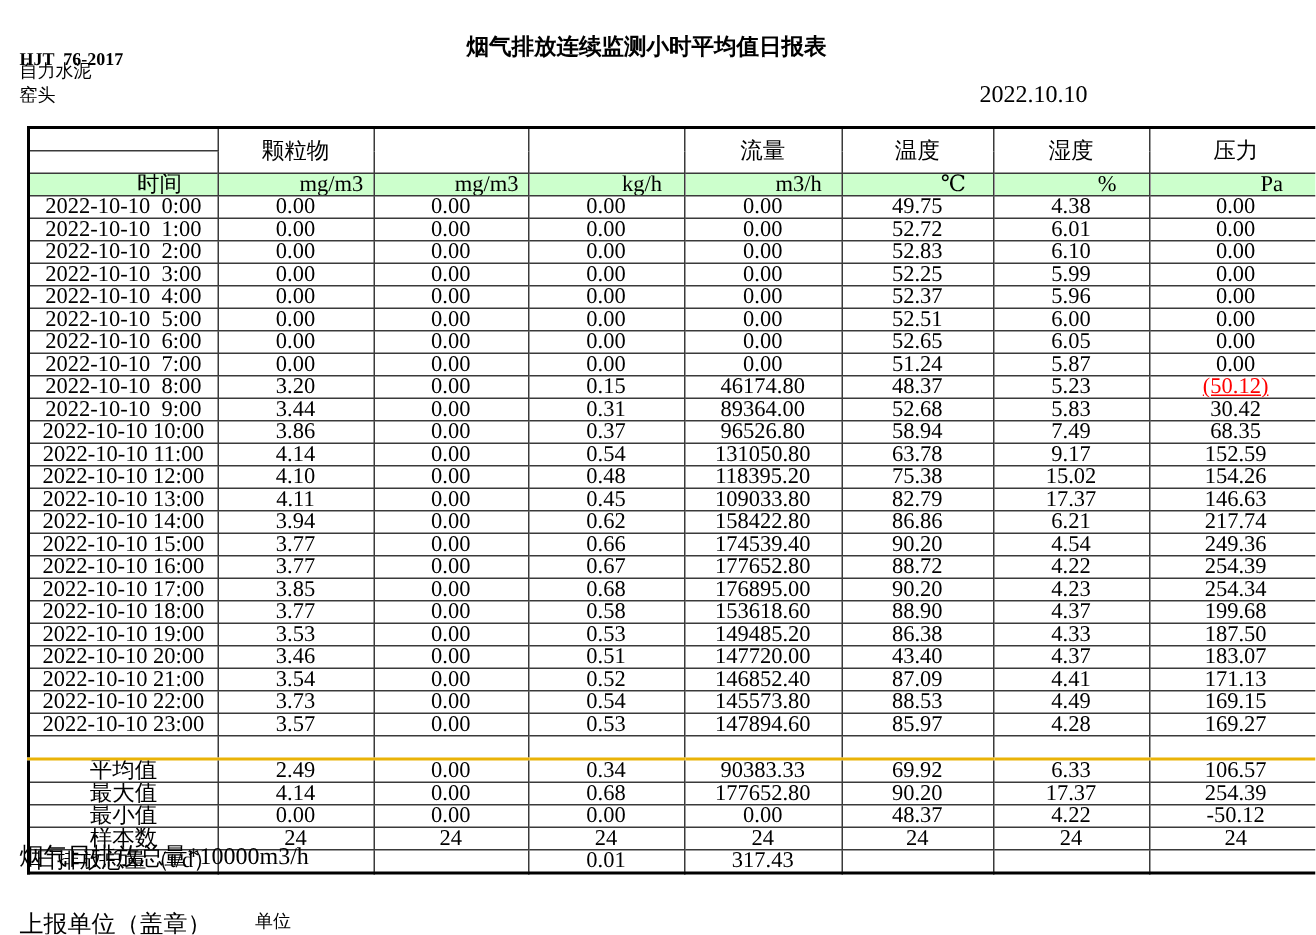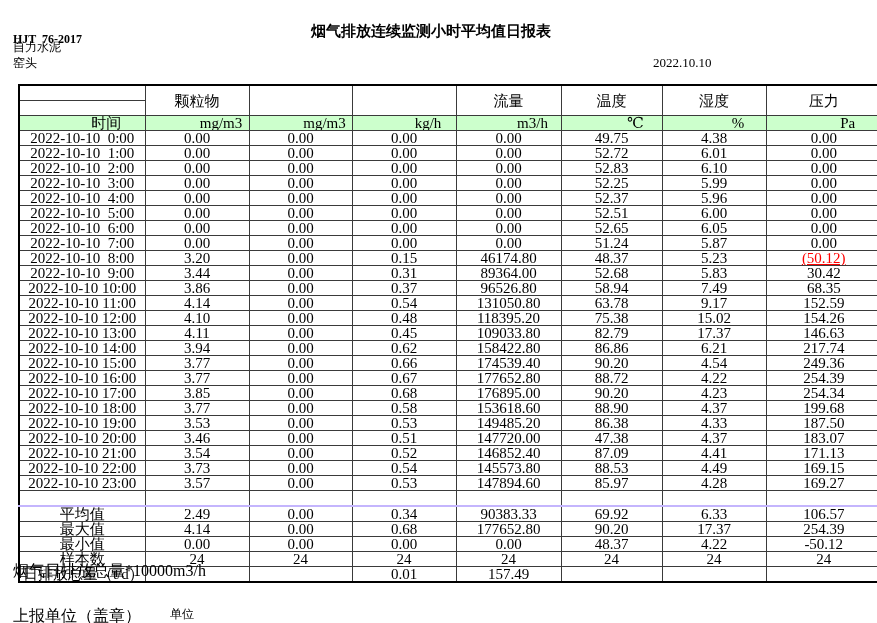--- a/index.html
+++ b/index.html
@@ -4,34 +4,34 @@
 <style>
   html,body { margin:0; padding:0; background:#fff; }
   .page {
     position:relative; width:877px; height:623px; background:#fff;
     font-family:"Liberation Serif","DejaVu Serif",serif; color:#000; overflow:hidden;
   }
   .std-code { position:absolute; left:13px; top:4px; font-weight:bold; font-size:12px; white-space:pre;margin-top:28px; }
   .title    { position:absolute; left:0; top:22px; width:862px; text-align:center; font-weight:bold; font-size:15px;font-family:Liberation Mono, monospace; }
   .company  { position:absolute; left:13px; top:39px; font-weight:normal; font-size:12px; }
   .station  { position:absolute; left:13px; top:55px; font-weight:normal; font-size:12px; }
-  .date     { position:absolute; left:653px; top:55px; font-size:13px;text-align:right; }
+  .date     { position:absolute; left:653px; top:55px; font-size:16px;text-align:right; }
 
   .report-table {
     position:absolute; left:18px; top:84px; width:863px;
     border-collapse:collapse; table-layout:fixed; font-size:15px;
     border:2px solid #000;
   }
   .report-table td {
     border:1px solid #3a3a3a; height:14px; line-height:14px; padding:0;
     text-align:center; vertical-align:middle; overflow:hidden; white-space:nowrap;
   }
   thead tr.green td { background:var(--header-green,#ccffcc);padding-left:48px; }
   .data-body td:first-child { white-space:pre;text-align:center; }
-  .summary-body tr:first-child td { border-top:2px solid #c4b5fd; }
+  .summary-body tr:first-child td { border-top:2px solid #eab308; }
   .summary-body tr:last-child td.sum-label { text-align:left; padding-left:3px; }
   .red { color:var(--negative-red,#ff0000);text-decoration:underline; }
 
   .foot-note   { position:absolute; left:13px;  top:561px; font-size:16px; }
   .foot-report { position:absolute; left:13px;  top:606px; font-size:16px; }
   .foot-unit   { position:absolute; left:170px; top:606px; font-size:12px; }
 </style>
 </head>
 <body>
 
@@ -279,21 +279,21 @@
     <td>86.38</td>
     <td>4.33</td>
     <td>187.50</td>
   </tr>
         <tr>
     <td>2022-10-10 20:00</td>
     <td>3.46</td>
     <td>0.00</td>
     <td>0.51</td>
     <td>147720.00</td>
-    <td>47.38</td>
+    <td>43.40</td>
     <td>4.37</td>
     <td>183.07</td>
   </tr>
         <tr>
     <td>2022-10-10 21:00</td>
     <td>3.54</td>
     <td>0.00</td>
     <td>0.52</td>
     <td>146852.40</td>
     <td>87.09</td>
@@ -372,21 +372,21 @@
     <td>24</td>
     <td>24</td>
     <td>24</td>
     <td>24</td>
   </tr>
         <tr>
     <td class="sum-label">日排放总量（t/d）</td>
     <td></td>
     <td></td>
     <td>0.01</td>
-    <td>157.49</td>
+    <td>317.43</td>
     <td></td>
     <td></td>
     <td></td>
   </tr>
       </tbody>
   </table>
 
   <div class="foot-note">烟气日排放总量*10000m3/h</div>
   <div class="foot-report">上报单位（盖章）</div>
   <div class="foot-unit">单位</div>

